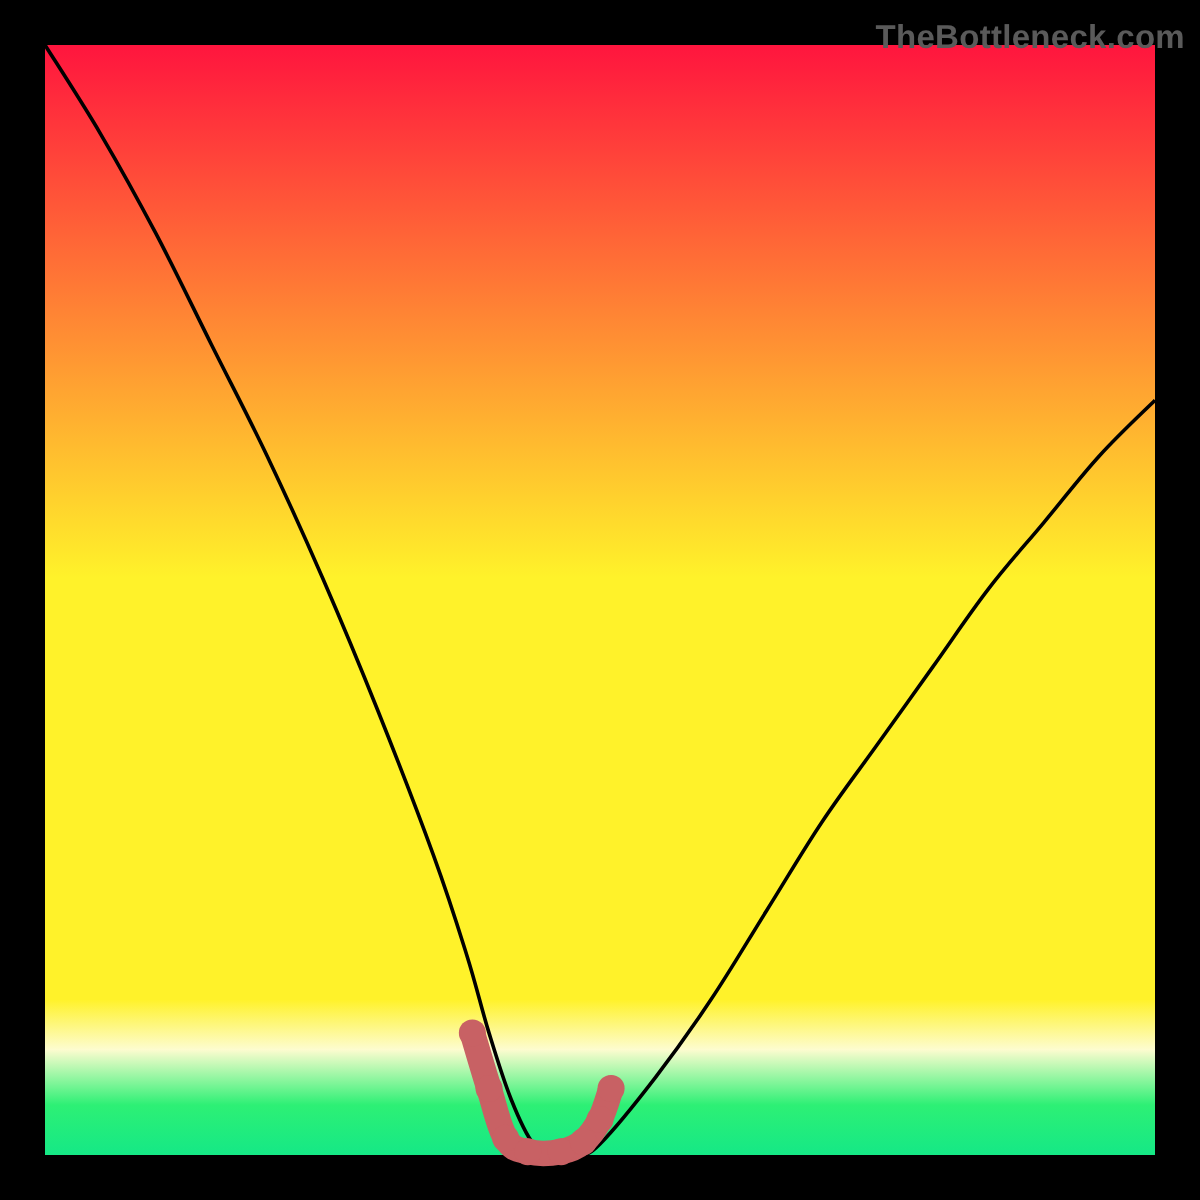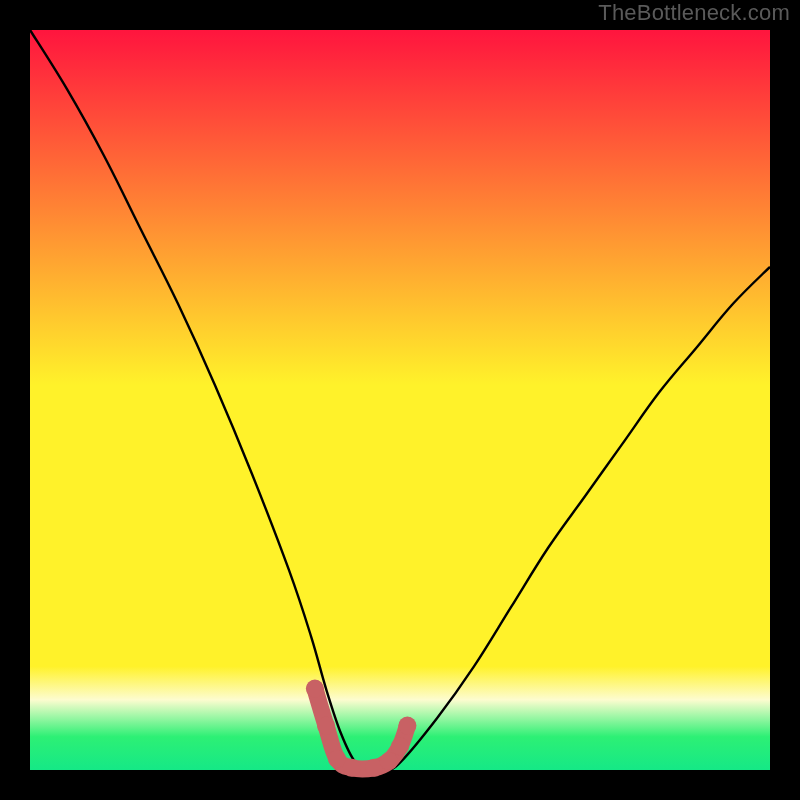--- a/index.html
+++ b/index.html
@@ -12,24 +12,24 @@
     font-family: Arial, Helvetica, sans-serif;
   }
   .stage {
     position: relative;
     width: 800px;
     height: 800px;
     background: #000;
   }
   .watermark {
     position: absolute;
-    top: 0;
+    top: 12px;
     right: 10px;
     font-size: 22px;
-    font-weight: 400;
+    font-weight: 700;
     color: #5a5a5a;
     letter-spacing: 0.2px;
     z-index: 3;
   }
   svg.plot {
     position: absolute;
     left: 0;
     top: 0;
     width: 800px;
     height: 800px;

